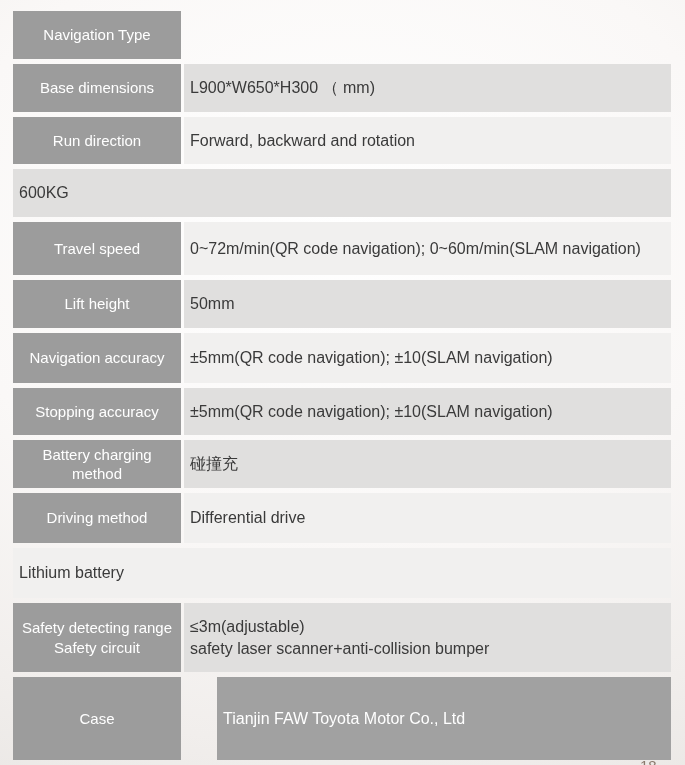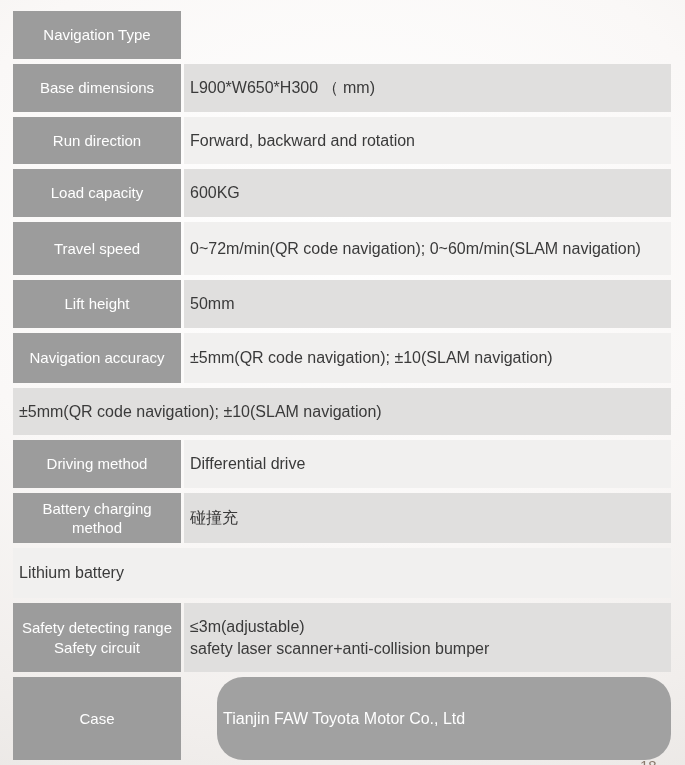--- a/index.html
+++ b/index.html
@@ -49,21 +49,21 @@
     flex-direction: column;
     justify-content: center;
     font-size: 16px;
     line-height: 1.35;
     color: var(--value-text);
     padding: 4px 8px 4px 6px;
     white-space: pre-line;
   }
   .row.shade-light .value-cell { background: var(--value-light); }
   .row.shade-gray  .value-cell { background: var(--value-gray); }
-  .row.shade-dark  .value-cell { background: var(--case-bg); color: var(--label-text); border-radius: 26px; }
+  .row.shade-dark  .value-cell { background: var(--case-bg); color: var(--label-text); }
 
   
   .row:nth-child(n)  { min-height: 48px; }
   .row:nth-child(3)  { min-height: 47px; }
   .row:nth-child(5)  { min-height: 53px; }
   .row:nth-child(7)  { min-height: 50px; }
   .row:nth-child(8)  { min-height: 47px; }
   .row:nth-child(10) { min-height: 50px; }
   .row:nth-child(11) { min-height: 50px; }
   .row:nth-child(12) { min-height: 69px; }
@@ -90,51 +90,51 @@
     <div class="label-cell">Base dimensions</div>
     <div class="value-cell">L900*W650*H300 （ mm)</div>
   </div>
 
   <div class="row shade-light">
     <div class="label-cell">Run direction</div>
     <div class="value-cell">Forward, backward and rotation</div>
   </div>
 
   <div class="row shade-gray">
-    <div class="label-cell">Load capacity</div>
     <div class="value-cell">600KG</div>
   </div>
 
   <div class="row shade-light">
     <div class="label-cell">Travel speed</div>
     <div class="value-cell">0~72m/min(QR code navigation); 0~60m/min(SLAM navigation)</div>
   </div>
 
   <div class="row shade-gray">
     <div class="label-cell">Lift height</div>
     <div class="value-cell">50mm</div>
   </div>
 
   <div class="row shade-light">
     <div class="label-cell">Navigation accuracy</div>
     <div class="value-cell">±5mm(QR code navigation); ±10(SLAM navigation)</div>
   </div>
 
   <div class="row shade-gray">
+    <div class="label-cell">Stopping accuracy</div>
     <div class="value-cell">±5mm(QR code navigation); ±10(SLAM navigation)</div>
+  </div>
+
+  <div class="row shade-gray">
+    <div class="label-cell">Battery charging method</div>
+    <div class="value-cell">碰撞充</div>
   </div>
 
   <div class="row shade-light">
     <div class="label-cell">Driving method</div>
     <div class="value-cell">Differential drive</div>
-  </div>
-
-  <div class="row shade-gray">
-    <div class="label-cell">Battery charging method</div>
-    <div class="value-cell">碰撞充</div>
   </div>
 
   <div class="row shade-light">
     <div class="value-cell">Lithium battery</div>
   </div>
 
   <div class="row shade-gray">
     <div class="label-cell">Safety detecting range
 Safety circuit</div>
     <div class="value-cell">≤3m(adjustable)

